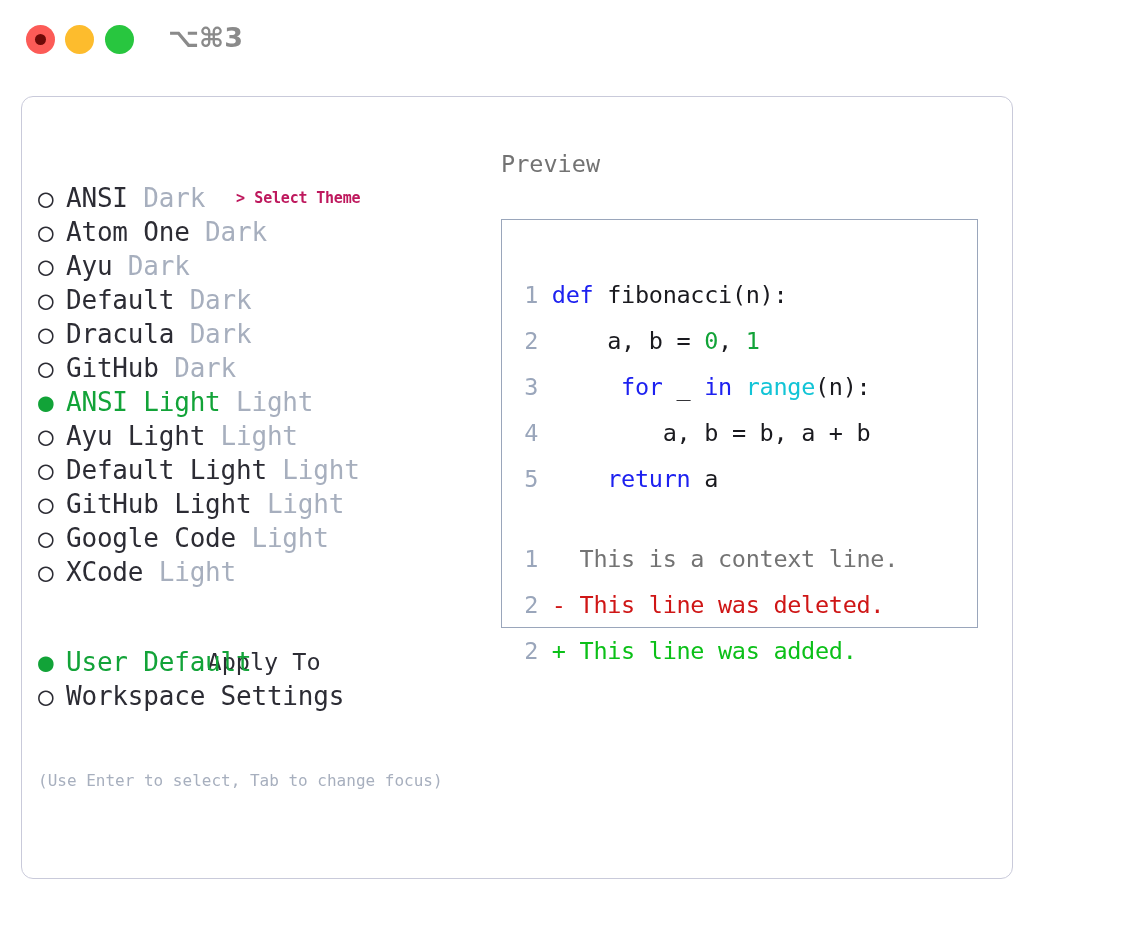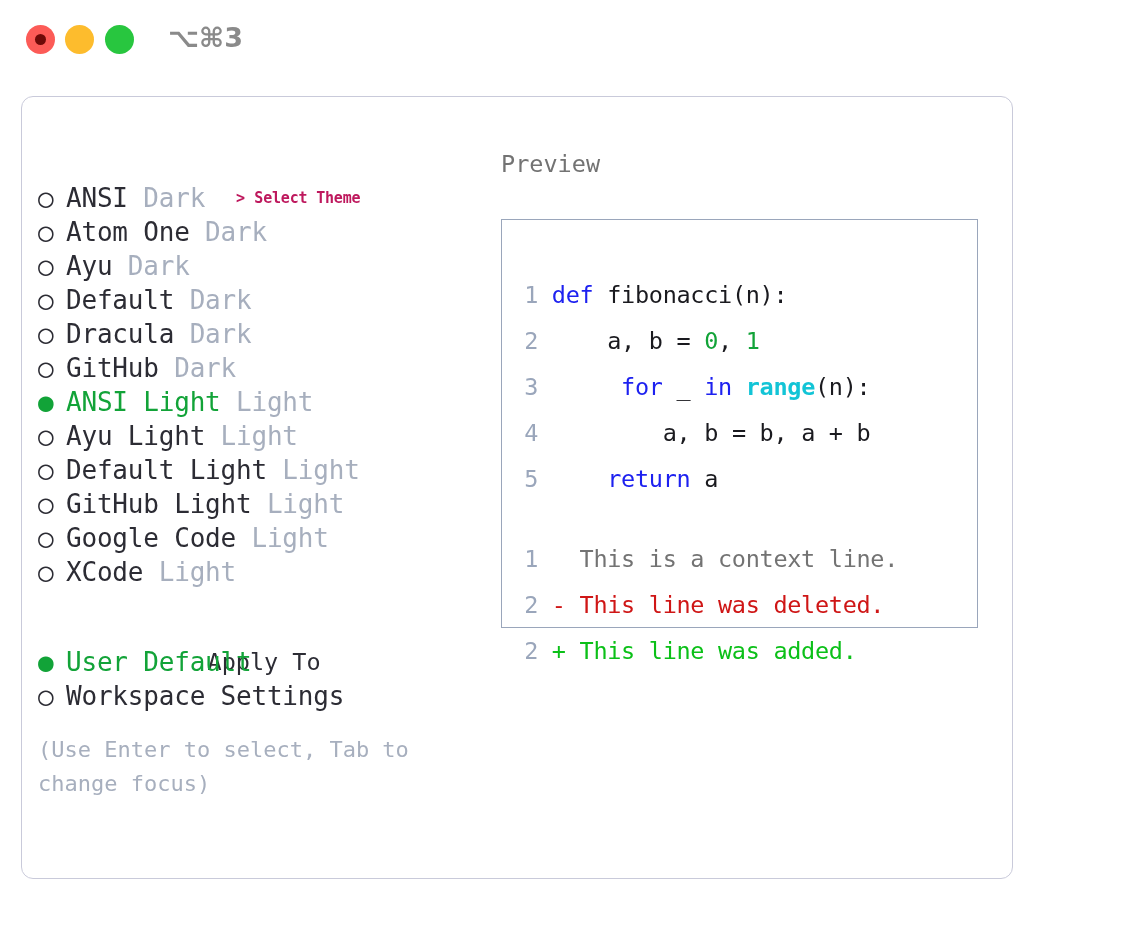--- a/index.html
+++ b/index.html
@@ -103,23 +103,23 @@
 
   #apply-block { margin-top: 22px; }
   .section-label {
     height: 34px;
     line-height: 34px;
     font-size: 23.5px;
     color: #2c2c34;
     white-space: pre;
   }
   #hint {
-    margin-top: 20px;
+    margin-top: 51px;
     width: 415px;
-    font-size: 22px;
+    font-size: 16px;
     line-height: 34px;
     color: #a7afbe;
   }
 
   
   #right-col {
     position: absolute;
     left: 479px;
     top: 50px;
     width: 490px;
@@ -153,21 +153,21 @@
     letter-spacing: -0.3px;
     margin-top: 12px;
   }
   .ln {
     display: inline-block;
     width: 22px;
     text-align: right;
     color: #9aa6bb;
   }
   .kw   { color: #1d21f0; }
-  .bi   { color: #12c4d6; font-weight: bold; }
+  .bi   { color: #12c4d6; }
   .num  { color: #12a338; }
   .plain{ color: #1a1a1f; }
   .ctx  { color: #737373; }
   .del  { color: #cf1616; }
   .add  { color: #0bc018; }
   .gap  { height: 34px; }
 </style>
 </head>
 <body>
 

